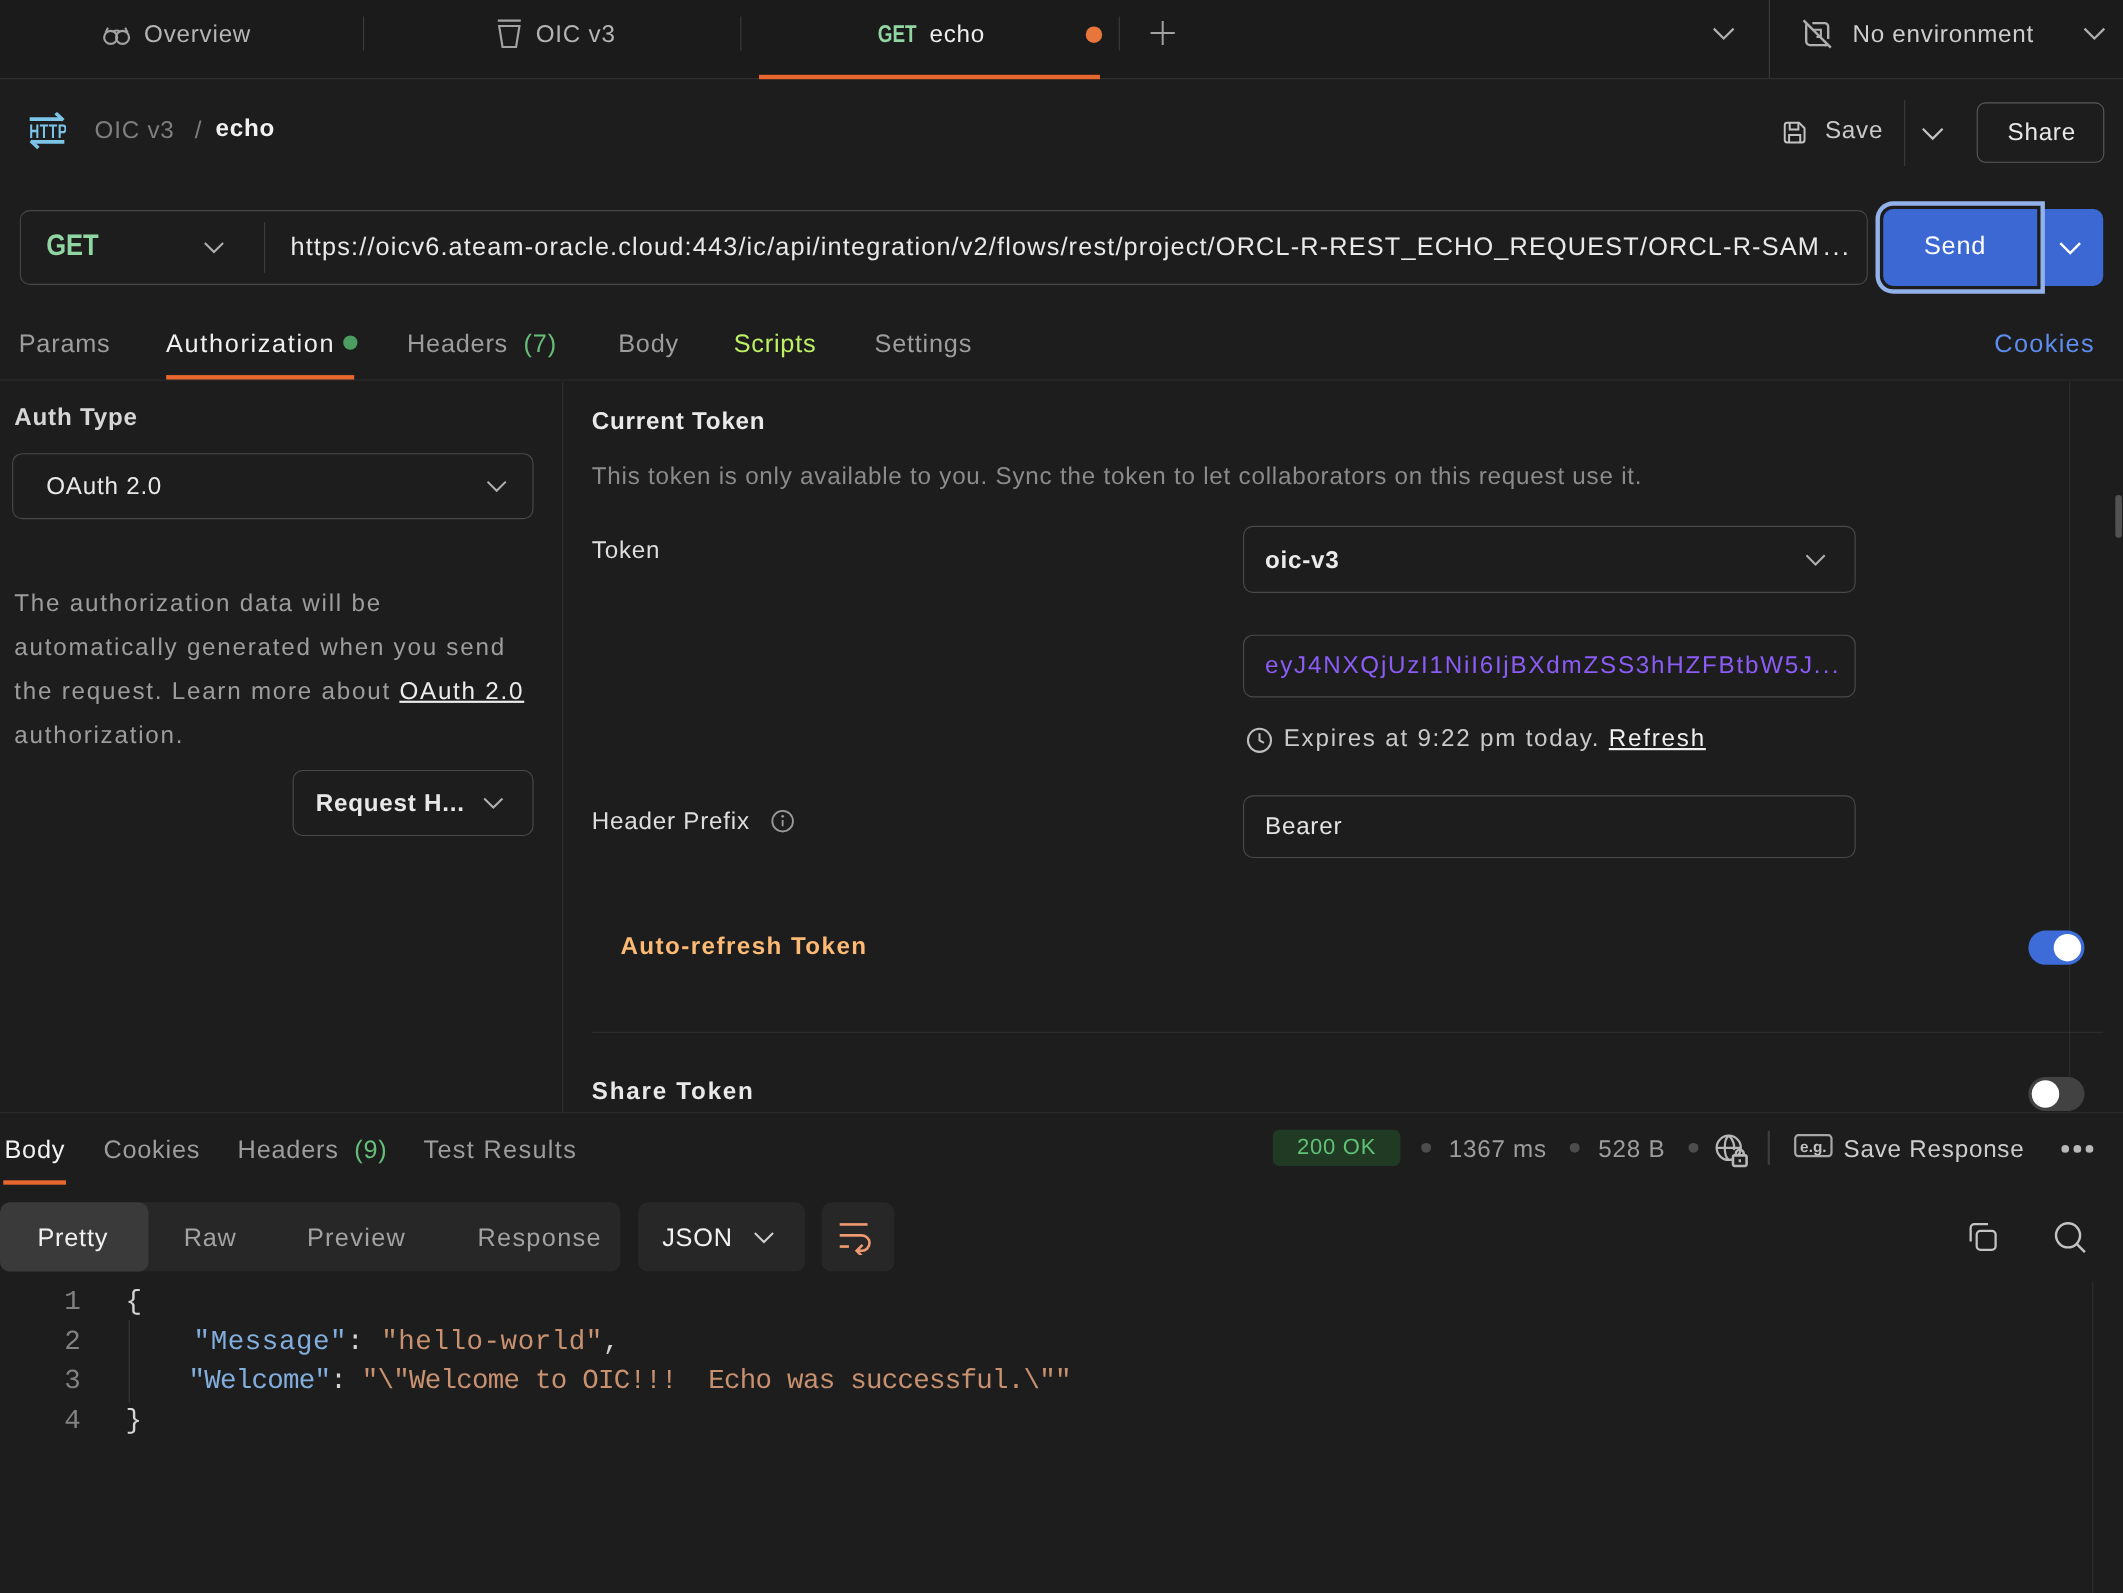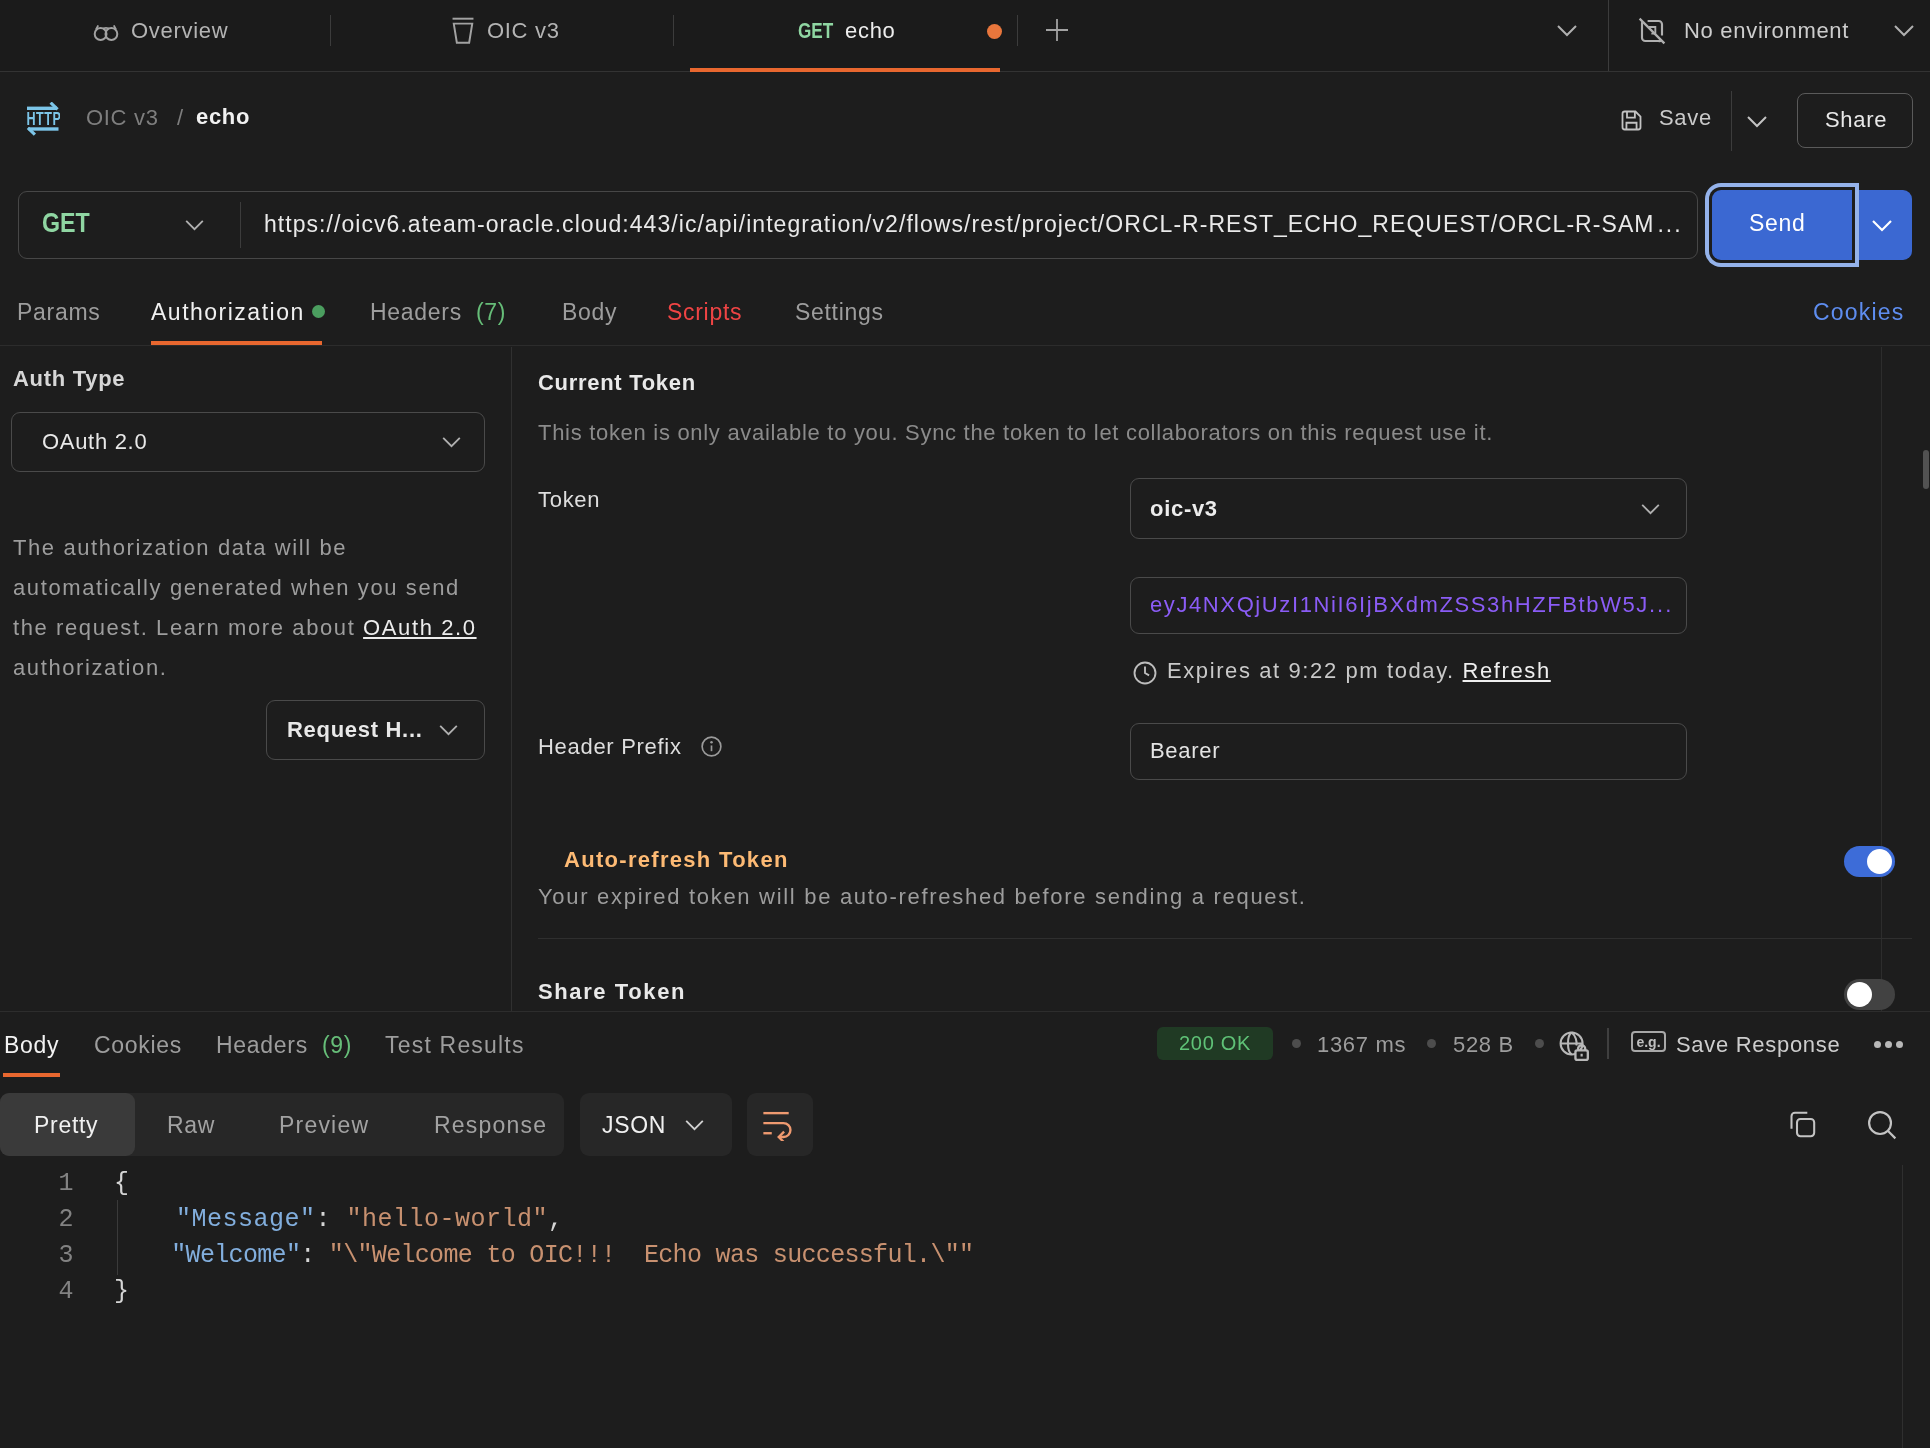--- a/index.html
+++ b/index.html
@@ -101,21 +101,21 @@
   <div class="txt" style="left:1749px;top:25px;font-size:23px;font-weight:normal;color:#fff;">Send</div>
 </div>
 
 <div class="abs" style="left:0;top:277px;width:1930px;height:69px;border-bottom:1px solid #2c2c2c;">
   <div class="txt" style="left:17px;top:22px;font-size:23px;color:#9d9d9d;">Params</div>
   <div class="txt" style="left:151px;top:22px;font-size:23px;letter-spacing:1.5px;color:#f0f0f0;">Authorization</div>
   <div class="abs" style="left:312px;top:28px;width:13px;height:13px;border-radius:50%;background:#4b9e5f;"></div>
   <div class="abs" style="left:151px;top:64px;width:171px;height:4px;background:#e8672f;"></div>
   <div class="txt" style="left:370px;top:22px;font-size:23px;color:#9d9d9d;">Headers&nbsp; <span style="color:#66bd78;">(7)</span></div>
   <div class="txt" style="left:562px;top:22px;font-size:23px;color:#9d9d9d;">Body</div>
-  <div class="txt" style="left:667px;top:22px;font-size:23px;color:#ef4444;">Scripts</div>
+  <div class="txt" style="left:667px;top:22px;font-size:23px;color:#bef264;">Scripts</div>
   <div class="txt" style="left:795px;top:22px;font-size:23px;color:#9d9d9d;">Settings</div>
   <div class="txt" style="left:1813px;top:22px;font-size:23px;letter-spacing:1.2px;color:#5e8df0;">Cookies</div>
 </div>
 
 <div class="abs" style="left:0;top:347px;width:1930px;height:664px;">
   <div class="abs" style="left:511px;top:0;width:1px;height:664px;background:#303030;"></div>
   <div class="abs" style="left:1881px;top:0;width:1px;height:664px;background:#2d2d2d;"></div>
   <div class="abs" style="left:1923px;top:103px;width:6px;height:39px;border-radius:3px;background:#525252;"></div>
 
   <div class="txt" style="left:13px;top:19px;font-weight:bold;color:#d6d6d6;">Auth Type</div>
@@ -153,21 +153,20 @@
     <circle cx="12" cy="12" r="9"></circle>
       <path d="M12 11 V16.5"></path>
       <circle cx="12" cy="7.8" r="1.2" fill="#9a9a9a" stroke="none"></circle>
   </svg>
   <div class="abs" style="left:1130px;top:376px;width:557px;height:57px;border:1px solid #4a4a4a;border-radius:9px;"></div>
   <div class="txt" style="left:1150px;top:391px;color:#e3e3e3;">Bearer</div>
 
   <div class="txt" style="left:564px;top:500px;font-weight:bold;letter-spacing:1.3px;color:#fdba74;">Auto-refresh Token</div>
   <div class="abs" style="left:1844px;top:499px;width:51px;height:31px;border-radius:16px;background:#3d6cd8;"></div>
   <div class="abs" style="left:1867px;top:502px;width:25px;height:25px;border-radius:50%;background:#fff;"></div>
-  <div class="txt" style="left:538px;top:537px;letter-spacing:1.7px;color:#9d9d9d;">Your expired token will be auto-refreshed before sending a request.</div>
   <div class="abs" style="left:538px;top:591px;width:1374px;height:1px;background:#2f2f2f;"></div>
   <div class="txt" style="left:538px;top:632px;font-weight:bold;letter-spacing:1.6px;color:#e9e9e9;">Share Token</div>
   <div class="abs" style="left:1844px;top:632px;width:51px;height:31px;border-radius:16px;background:#424242;"></div>
   <div class="abs" style="left:1847px;top:635px;width:25px;height:25px;border-radius:50%;background:#fff;"></div>
 </div>
 
 <div class="abs" style="left:0;top:1011px;width:1930px;height:437px;border-top:1px solid #2d2d2d;">
 
   <div class="txt" style="left:4px;top:20px;font-size:23px;color:#f2f2f2;">Body</div>
   <div class="abs" style="left:3px;top:61px;width:57px;height:4px;background:#e8672f;"></div>

